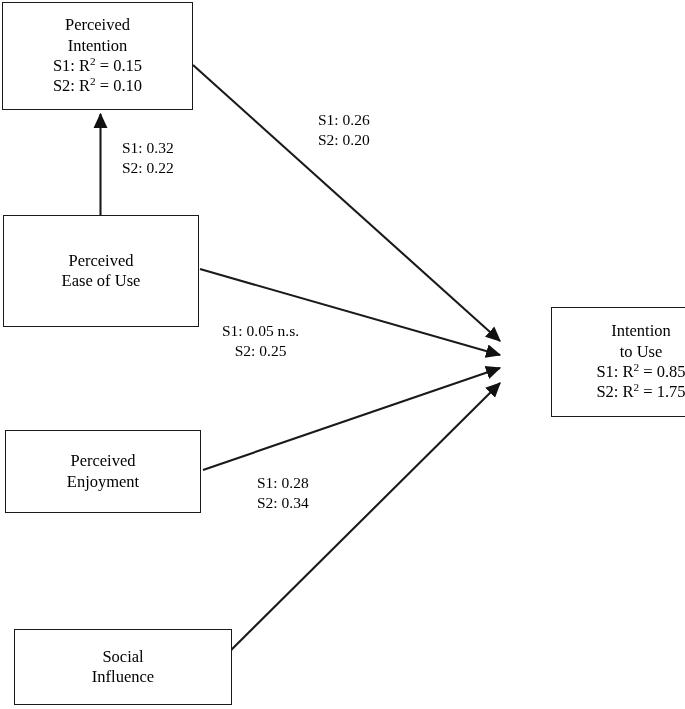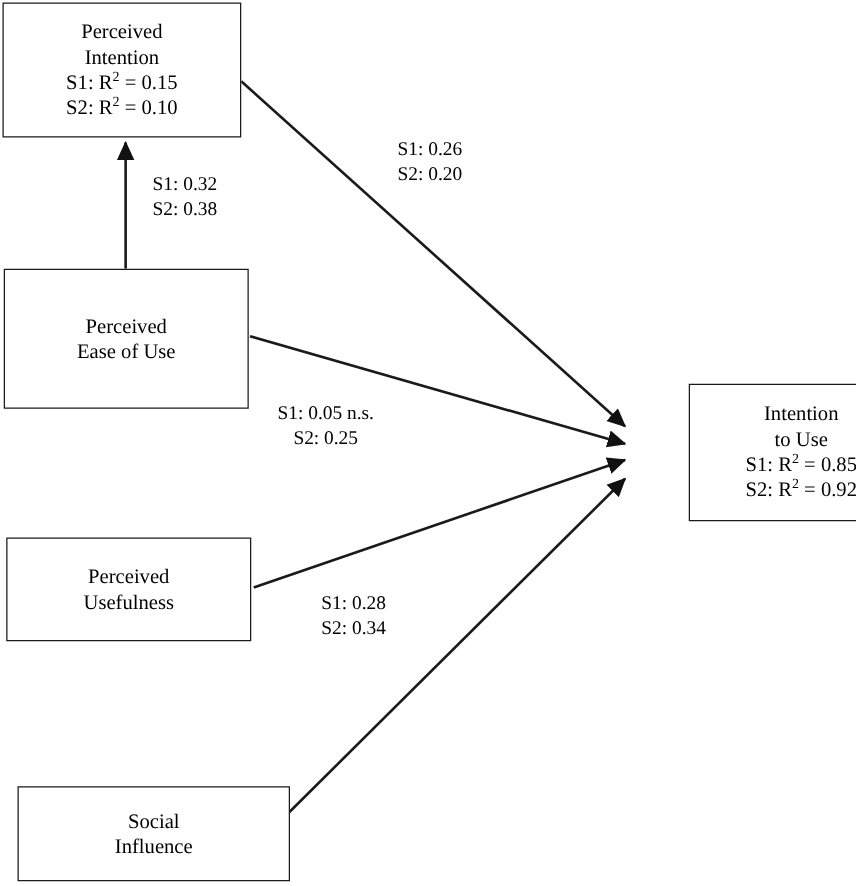--- a/index.html
+++ b/index.html
@@ -88,43 +88,43 @@
     <span class="line stat-line"><span>S2: R</span><sup>2</sup><span> = 0.10</span></span>
   </div>
 
   <div class="node" style="left:3px; top:215px; width:196px; height:112px;">
     <span class="line title-line">Perceived</span>
     <span class="line title-line">Ease of Use</span>
   </div>
 
   <div class="node" style="left:5px; top:430px; width:196px; height:83px;">
     <span class="line title-line">Perceived</span>
-    <span class="line title-line">Usefulness</span>
+    <span class="line title-line">Enjoyment</span>
   </div>
 
   <div class="node" style="left:14px; top:629px; width:218px; height:76px;">
     <span class="line title-line">Social</span>
     <span class="line title-line">Influence</span>
   </div>
 
   <div class="node" style="left:503px; top:307px; width:180px; height:110px;margin-left:48px;">
     <span class="line title-line">Intention</span>
     <span class="line title-line">to Use</span>
     <span class="line stat-line"><span>S1: R</span><sup>2</sup><span> = 0.85</span></span>
-    <span class="line stat-line"><span>S2: R</span><sup>2</sup><span> = 0.92</span></span>
+    <span class="line stat-line"><span>S2: R</span><sup>2</sup><span> = 1.75</span></span>
   </div>
 
   <div class="edge-label" style="left:318px; top:110px;">
     <span class="line">S1: 0.26</span>
     <span class="line">S2: 0.20</span>
   </div>
 
   <div class="edge-label" style="left:122px; top:138px;">
     <span class="line">S1: 0.32</span>
-    <span class="line">S2: 0.38</span>
+    <span class="line">S2: 0.22</span>
   </div>
 
   <div class="edge-label" style="left:222px; top:321px;text-align:center;">
     <span class="line">S1: 0.05 n.s.</span>
     <span class="line">S2: 0.25</span>
   </div>
 
   <div class="edge-label" style="left:257px; top:473px;">
     <span class="line">S1: 0.28</span>
     <span class="line">S2: 0.34</span>

